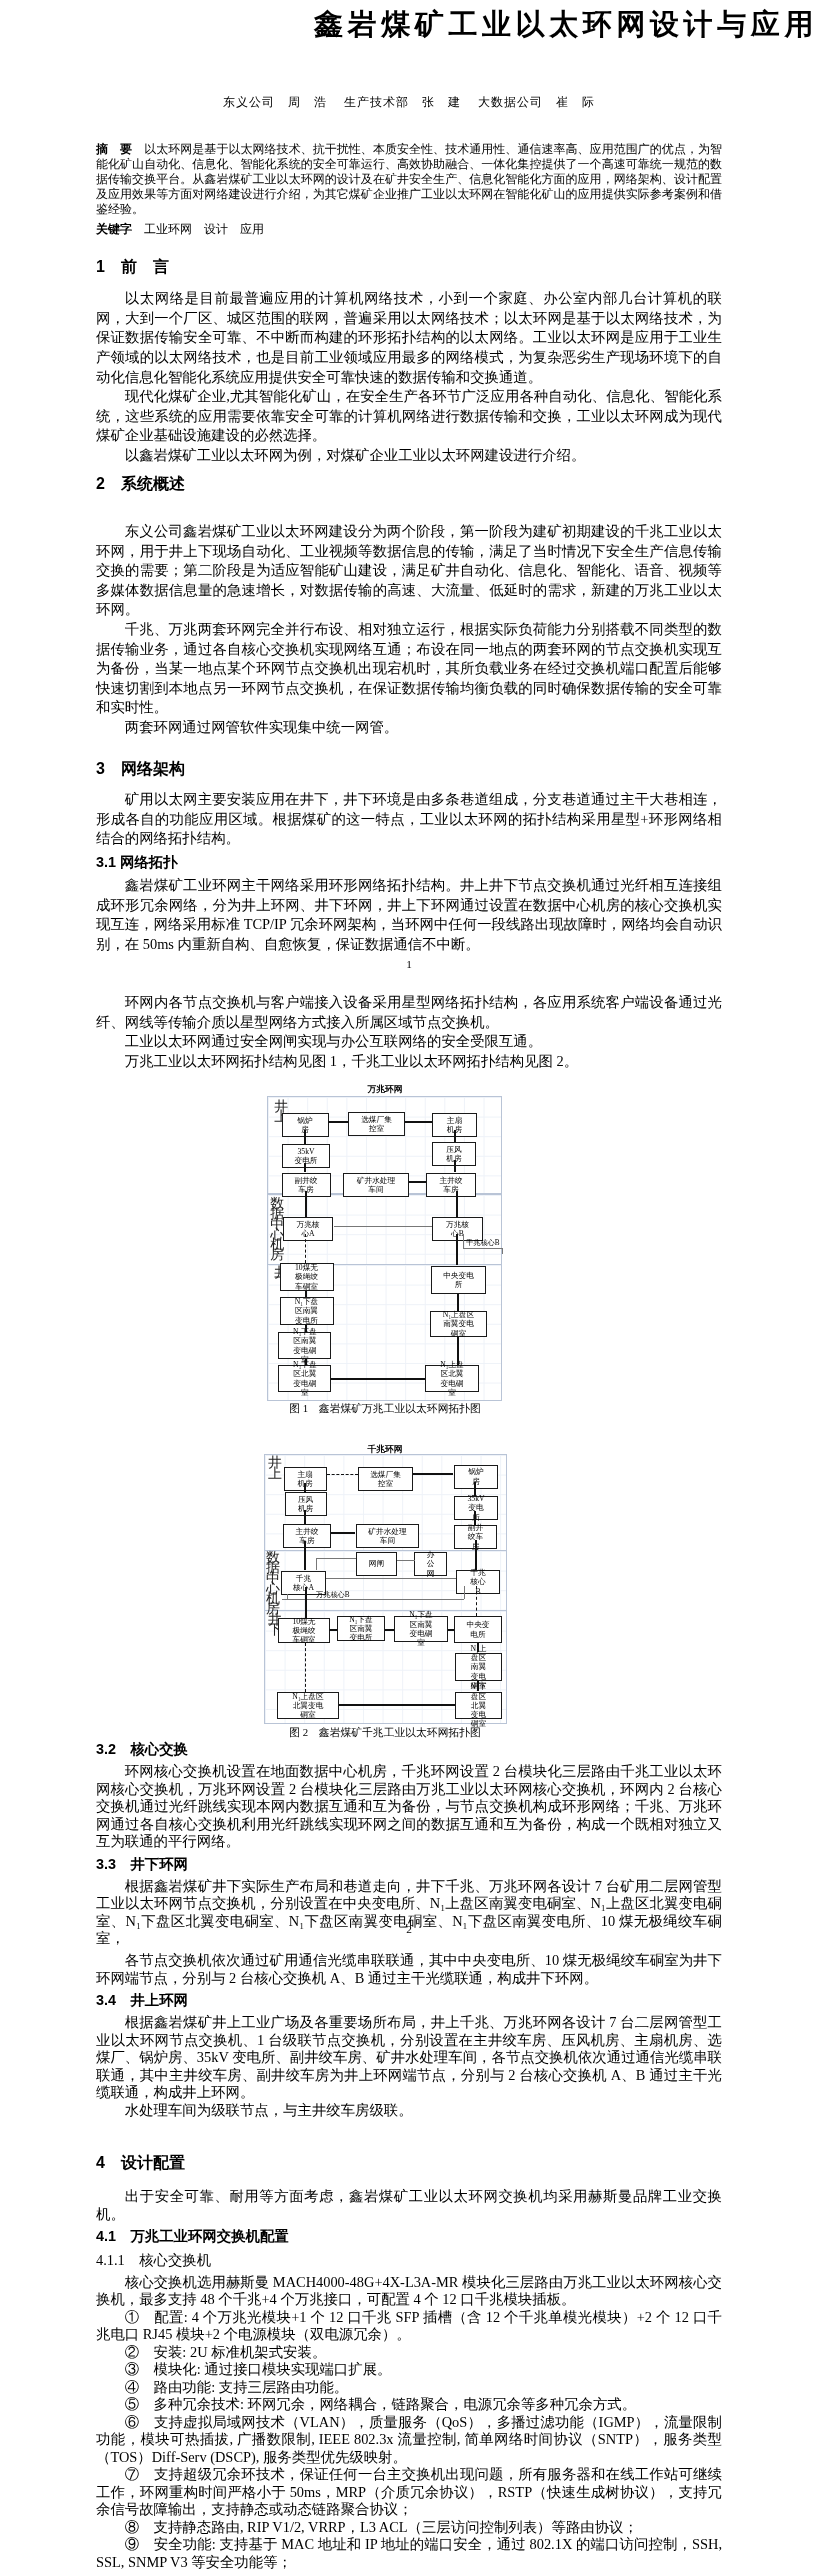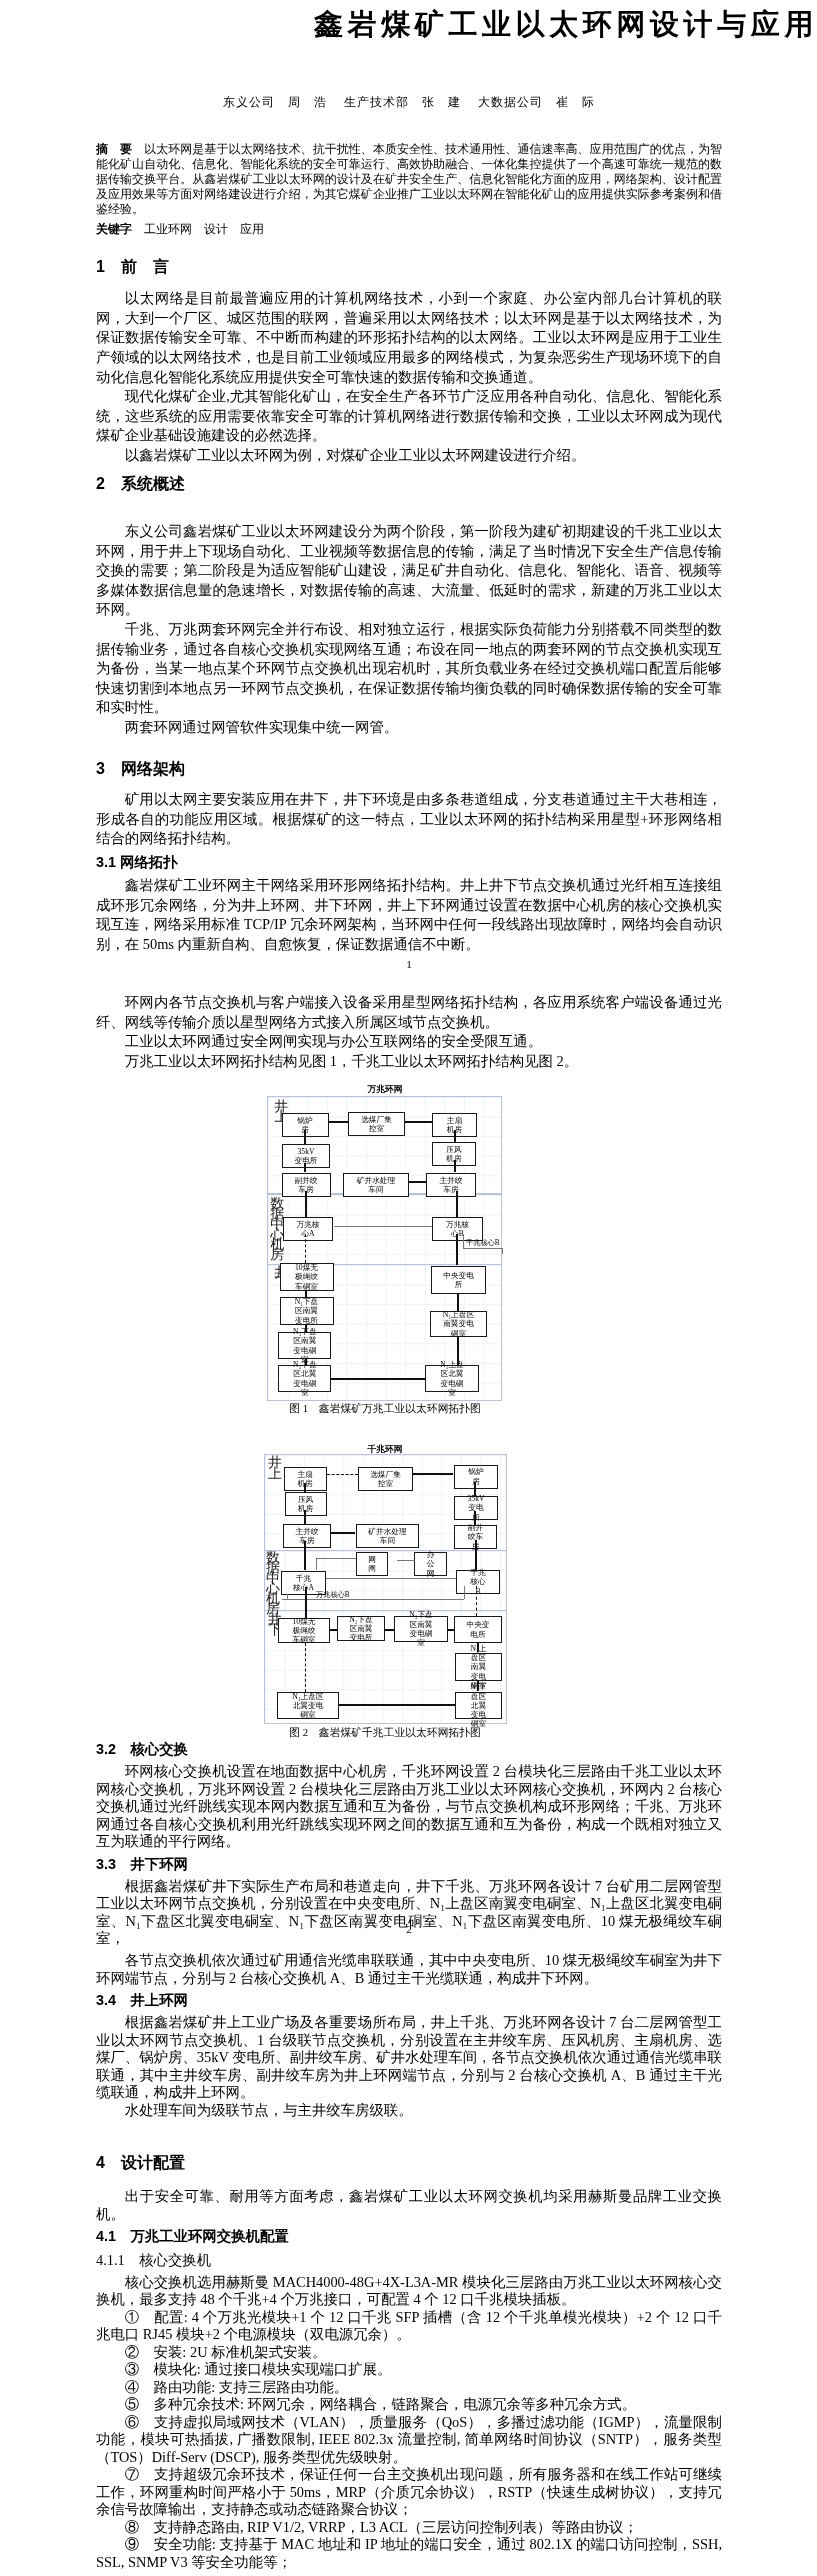--- a/index.html
+++ b/index.html
@@ -147,21 +147,21 @@
 
     <div class="fb" style="left:19.6px;top:23px;width:43px;height:16px;">主扇机房</div>
     <div class="fb" style="left:94px;top:23px;width:55px;height:16px;">选煤厂集控室</div>
     <div class="fb" style="left:190px;top:20.6px;width:44px;height:17px;">锅炉房</div>
     <div class="fb" style="left:20.6px;top:48px;width:42px;height:18px;">压风机房</div>
     <div class="fb" style="left:190px;top:52px;width:44px;height:15.5px;">35kV变电所</div>
     <div class="fb" style="left:19px;top:80px;width:48px;height:17px;">主井绞车房</div>
     <div class="fb" style="left:92px;top:80px;width:63px;height:16px;">矿井水处理车间</div>
     <div class="fb" style="left:190px;top:81px;width:43px;height:15.5px;">副井绞车房</div>
 
-    <div class="fb" style="left:92px;top:108px;width:32px;height:16px;">网闸</div>
+    <div class="fb" style="left:92px;top:108px;width:41px;height:16px;">网闸</div>
     <div class="fb" style="left:150px;top:108px;width:33px;height:15.5px;">办公网</div>
     <div class="fb" style="left:17px;top:127px;width:45px;height:16px;">千兆核心A</div>
     <div class="fb" style="left:192px;top:126px;width:44px;height:16px;">千兆核心B</div>
     <div class="ann" style="left:52px;top:146px;">万兆核心B</div>
 
     <div class="fb" style="left:14px;top:174px;width:52px;height:25px;">10煤无极绳绞车硐室</div>
     <div class="fb" style="left:73px;top:172px;width:48px;height:25px;">N₁下盘区南翼变电所</div>
     <div class="fb" style="left:130px;top:172px;width:54px;height:26px;">N₁下盘区南翼变电硐室</div>
     <div class="fb" style="left:190px;top:172px;width:48px;height:27px;">中央变电所</div>
     <div class="fb" style="left:191px;top:209px;width:47px;height:28px;">N₁上盘区南翼变电硐室</div>

